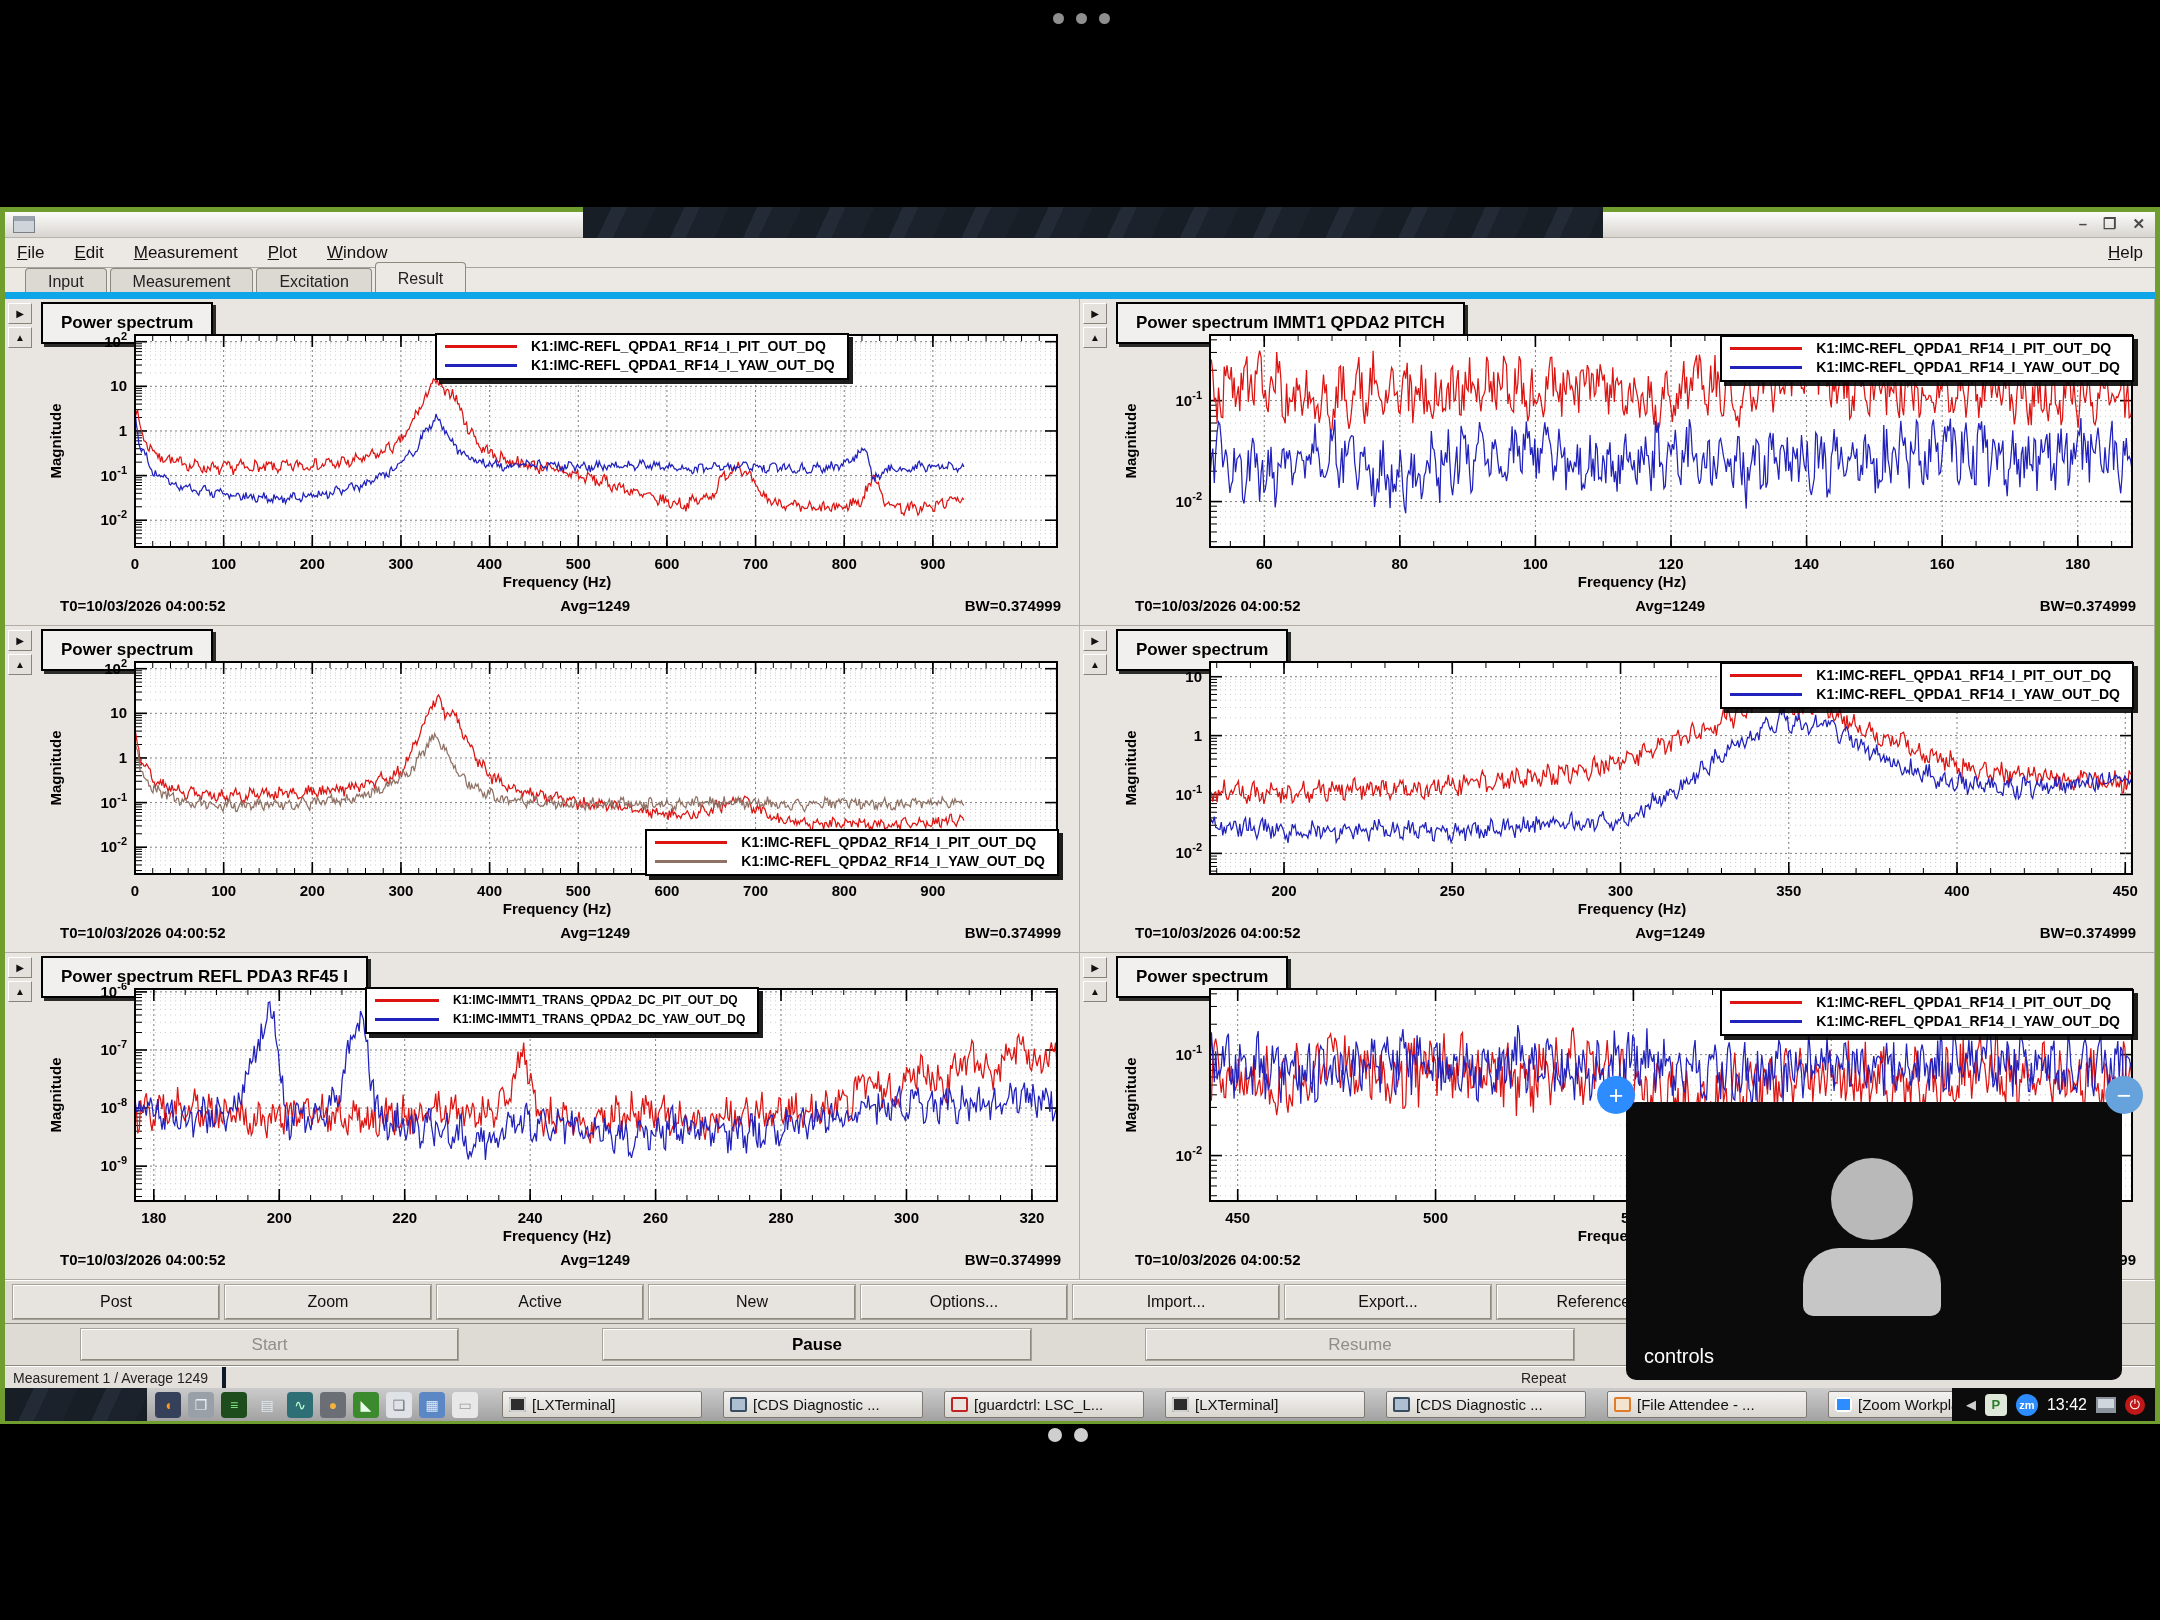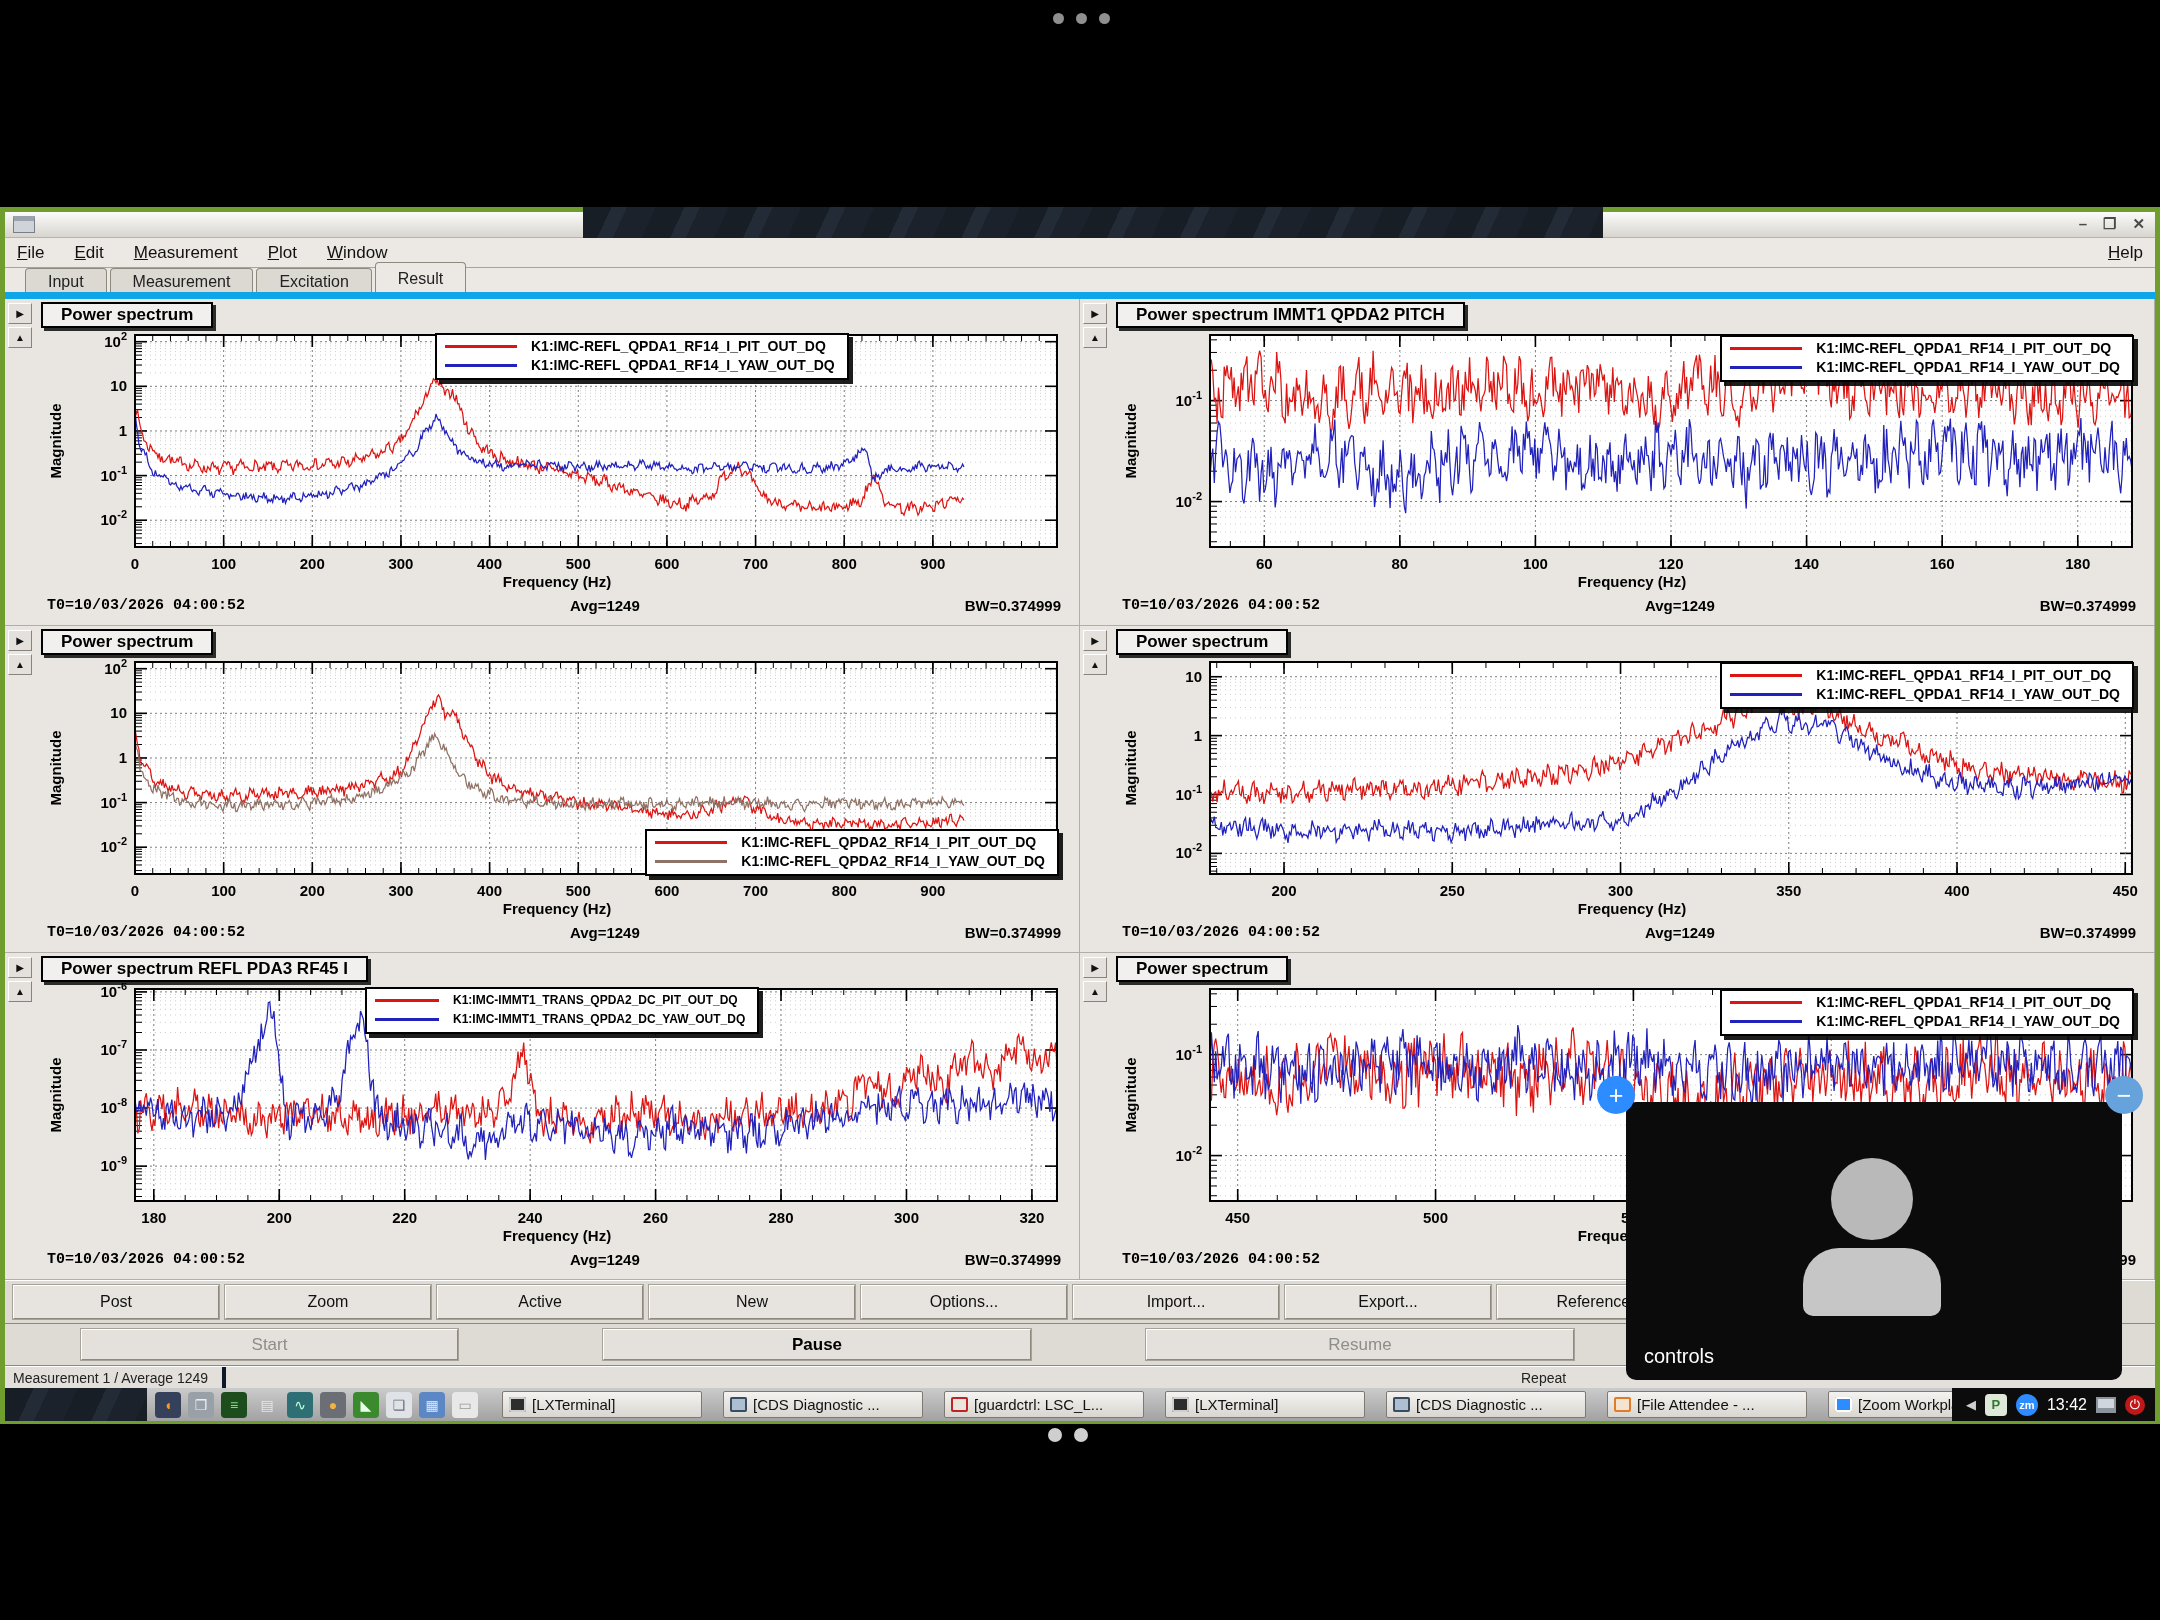--- a/index.html
+++ b/index.html
@@ -47,32 +47,32 @@
   .plot-cell { border-right:1px solid #b2aea7; border-bottom:1px solid #b2aea7;
     display:flex; overflow:hidden; }
   .cell-side { width:30px; flex:0 0 auto; padding-top:4px; display:flex; flex-direction:column;
     align-items:center; gap:3px; }
   .mini-btn { width:24px; height:21px; background:#e4e1dc; border:1px solid #fff;
     border-right-color:#88847d; border-bottom-color:#88847d; font-size:10px; color:#111;
     display:flex; align-items:center; justify-content:center; cursor:default; }
   .cell-main { flex:1; position:relative; display:flex; flex-direction:column; }
   .plot-title-row { height:30px; padding:3px 0 0 6px; }
   .plot-title-btn { display:inline-block; background:#f1f0ee; border:2px solid #000;
-    box-shadow:3px 3px 0 rgba(10,10,10,.85); padding:1px 18px; font-weight:bold; font-size:17px; }
+    box-shadow:3px 3px 0 rgba(10,10,10,.85); padding:9px 18px; font-weight:bold; font-size:17px; }
   .plot-region { position:relative; height:244px; }
   .plot-region svg { position:absolute; left:0; top:0; }
   .legend { position:absolute; background:#fff; border:2px solid #000;
     box-shadow:4px 4px 0 rgba(5,5,5,.9); padding:2px 12px 3px 8px; z-index:3; }
   .legend-row { display:flex; align-items:center; gap:14px; line-height:19px; }
   .legend-swatch { width:72px; height:0; border-top:3px solid #000; flex:0 0 auto; }
   .legend-label { font-size:14px; font-weight:bold; white-space:nowrap; }
   .legend.small .legend-label { font-size:12px; } .legend.small .legend-swatch { width:64px; }
   .xlabel-row { height:20px; text-align:center; font-weight:bold; font-size:15px; }
   .plot-footer { height:24px; display:flex; align-items:center; font-weight:bold; font-size:15px; }
-  .plot-footer .f-t0 { margin-left:12px;font-family:Liberation Mono, monospace; }
+  .plot-footer .f-t0 { margin-left:25px; }
   .plot-footer .f-avg { flex:1; text-align:center; }
   .plot-footer .f-bw { margin-right:18px; }
 
   
   #ctrl-row { height:44px; background:#dedbd5; border-top:1px solid #fff; border-bottom:1px solid #8d897f;
     display:flex; align-items:center; padding-left:8px; gap:6px; flex:0 0 auto; }
   .ctrl-btn { width:206px; height:34px; background:#e7e4df; border:1px solid #fff;
     border-right-color:#8d897f; border-bottom-color:#8d897f; outline:1px solid #a6a29a;
     font-size:16px; color:#111; display:flex; align-items:center; justify-content:center; cursor:default; }
   #run-row { height:42px; background:#dedbd5; border-bottom:1px solid #8d897f;

